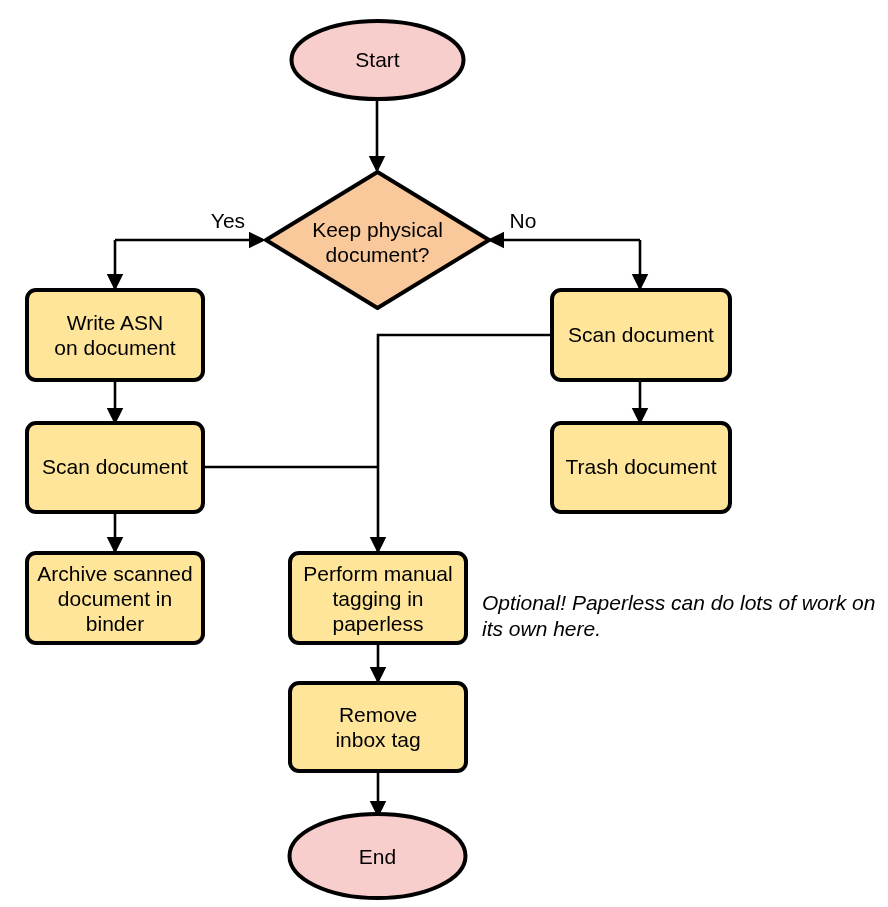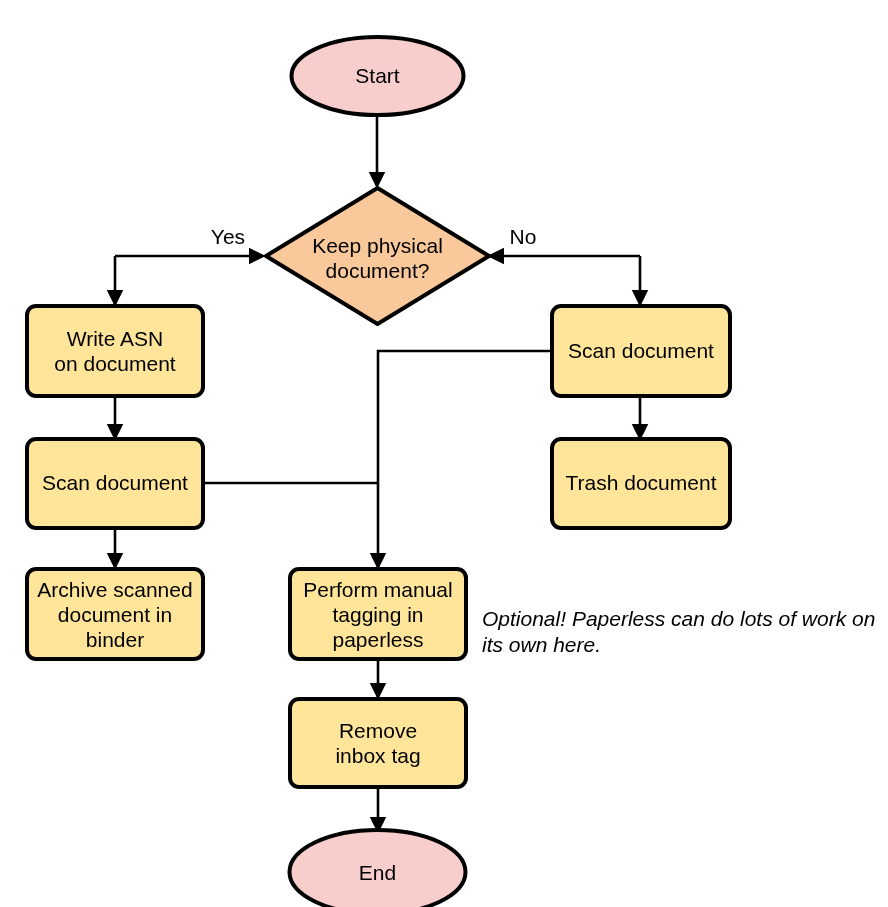--- a/index.html
+++ b/index.html
@@ -10,21 +10,20 @@
   body {
     width: 888px;
     height: 907px;
     font-family: "Liberation Sans", sans-serif;
     overflow: hidden;
   }
   #flowchart-root {
     position: relative;
     width: 888px;
     height: 660px;
-    margin-top: 16px;
   }
   svg.chart {
     display: block;
     width: 888px;
     height: 907px;
   }
   .node-shape {
     stroke: #000000;
     stroke-width: 4;
     stroke-linejoin: round;

